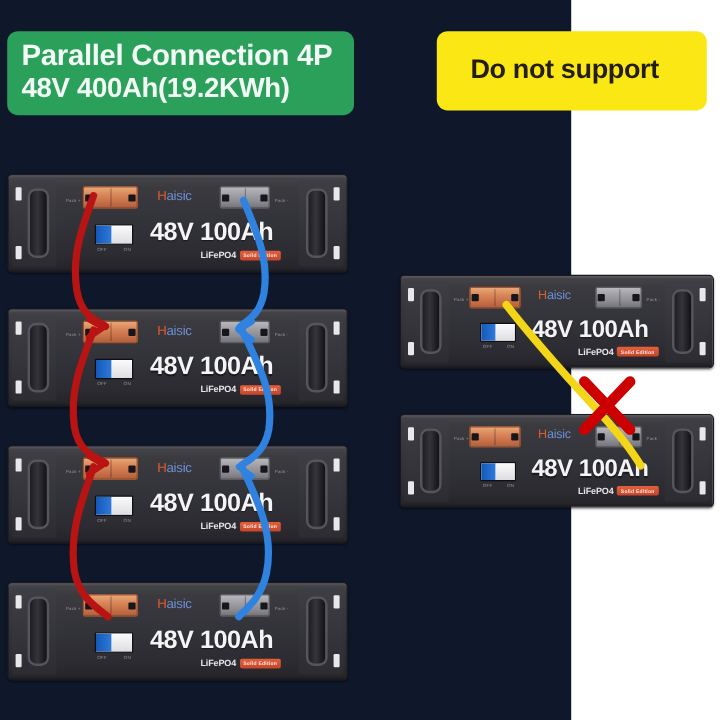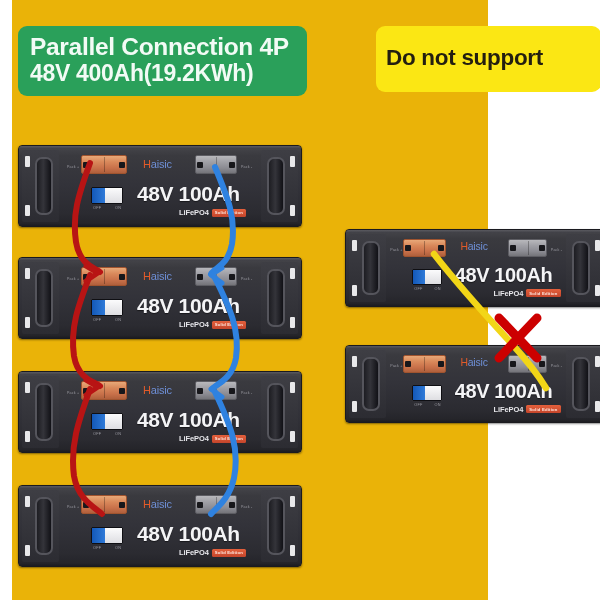--- a/index.html
+++ b/index.html
@@ -10,24 +10,24 @@
   body {
     width: 600px;
     height: 600px;
     position: relative;
     overflow: hidden;
     font-family: "Liberation Sans", sans-serif;
   }
 
   #stage {
     position: absolute;
-    left: 12px; top: 0;
+    left: 0; top: 0;
     width: 476px;
     height: 600px;
-    background: #eab308;
+    background: #0f172a;
   }
 
   
   .callout {
     position: absolute;
     border-radius: 9px;
     display: flex;
     flex-direction: column;
     justify-content: center;
     box-sizing: border-box;
@@ -47,21 +47,21 @@
   }
   #callout-parallel .l2 { font-size: 23px; }
 
   #callout-noseries {
     left: 364px;
     top: 26px;
     width: 225px;
     height: 66px;
     background: #fbe714;
     color: #231f10;
-    padding: 2px 0 3px 10px;
+    padding: 2px 0 3px 28px;
     font-size: 22.5px;
   }
 
   
   .battery {
     position: absolute;
     box-sizing: border-box;
     border-radius: 4px;
     background:
       linear-gradient(180deg, #46464b 0%, #3a3a3f 12%, #33333a 48%, #2b2b31 84%, #232328 100%);

